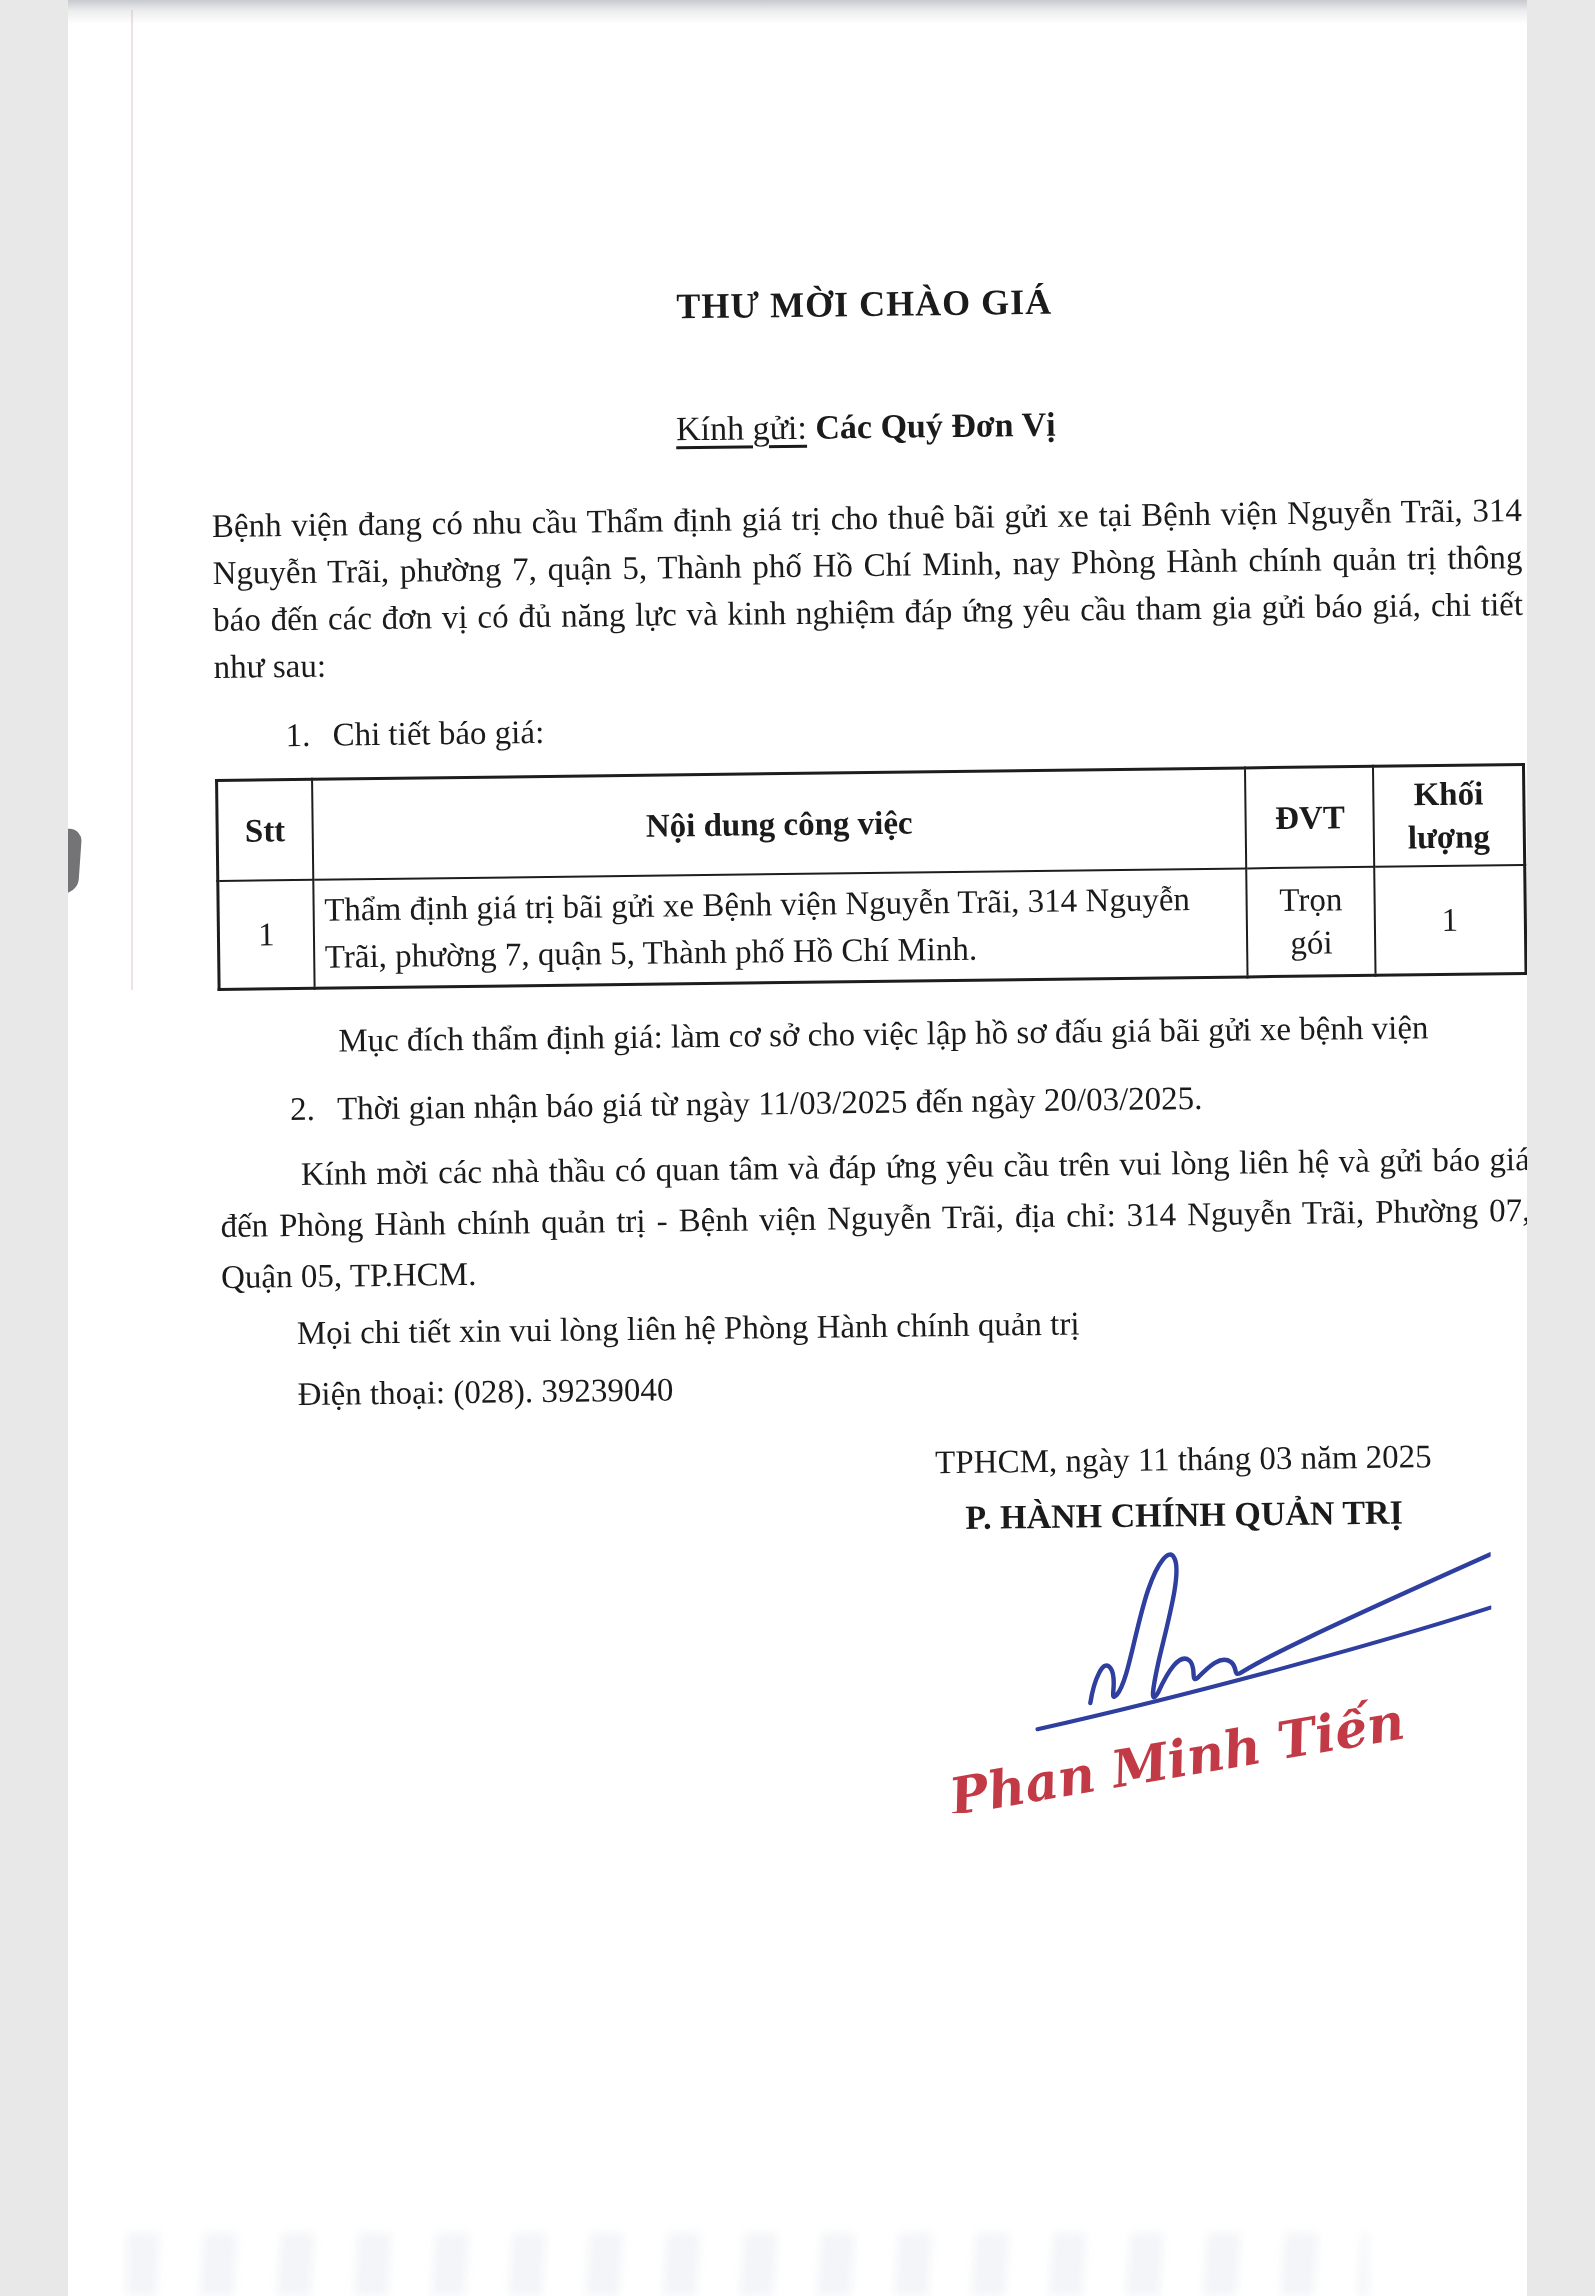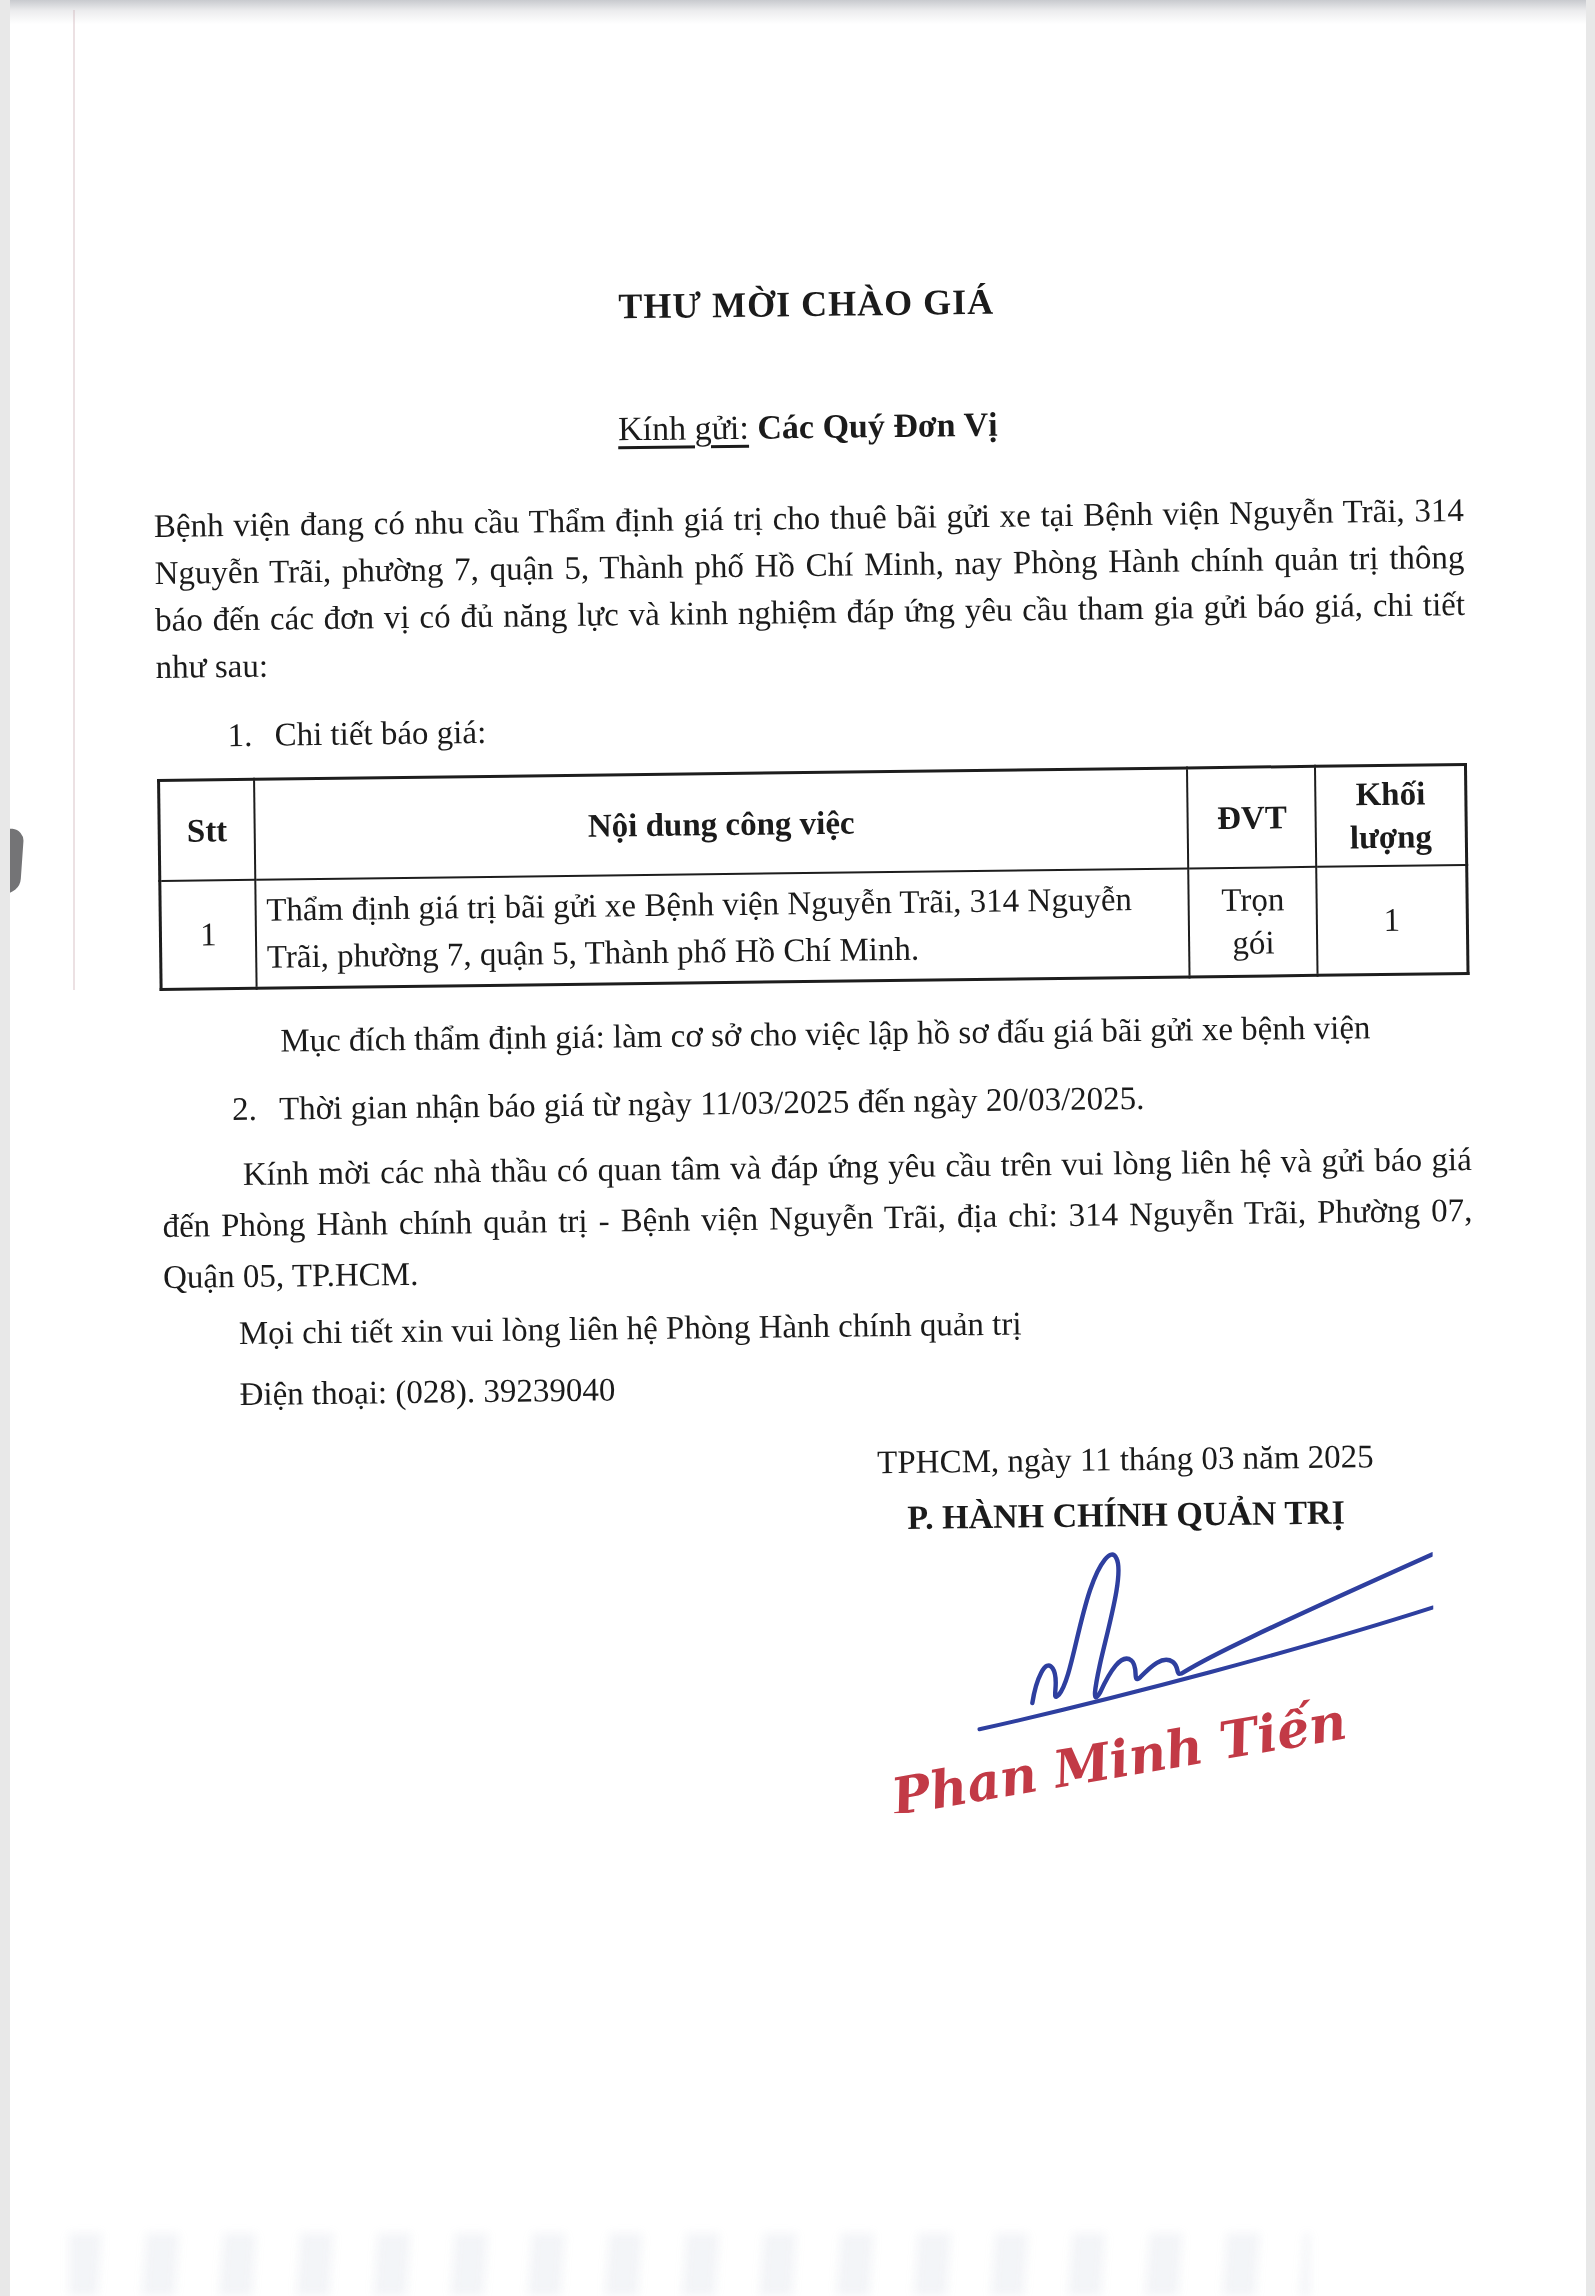--- a/index.html
+++ b/index.html
@@ -1,18 +1,18 @@
 <!DOCTYPE html>
 <html lang="vi"><head>
 <meta charset="utf-8">
 <style>
   html,body{margin:0;padding:0;background:#e8e8e8;}
   .page{
     position:relative;
-    width:1576px;height:2296px;
+    width:1459px;height:2296px;
     margin:0 auto;
     background:#ffffff;
     overflow:hidden;
     font-family:"Liberation Serif","DejaVu Serif",serif;
     color:#1b1b1b;
   }
   
   .scan-top{
     position:absolute;top:0;left:0;right:0;height:23.6px;
     background:linear-gradient(180deg, rgba(145,149,158,.5) 0%, rgba(150,152,160,.18) 45%, rgba(255,255,255,0) 100%);

